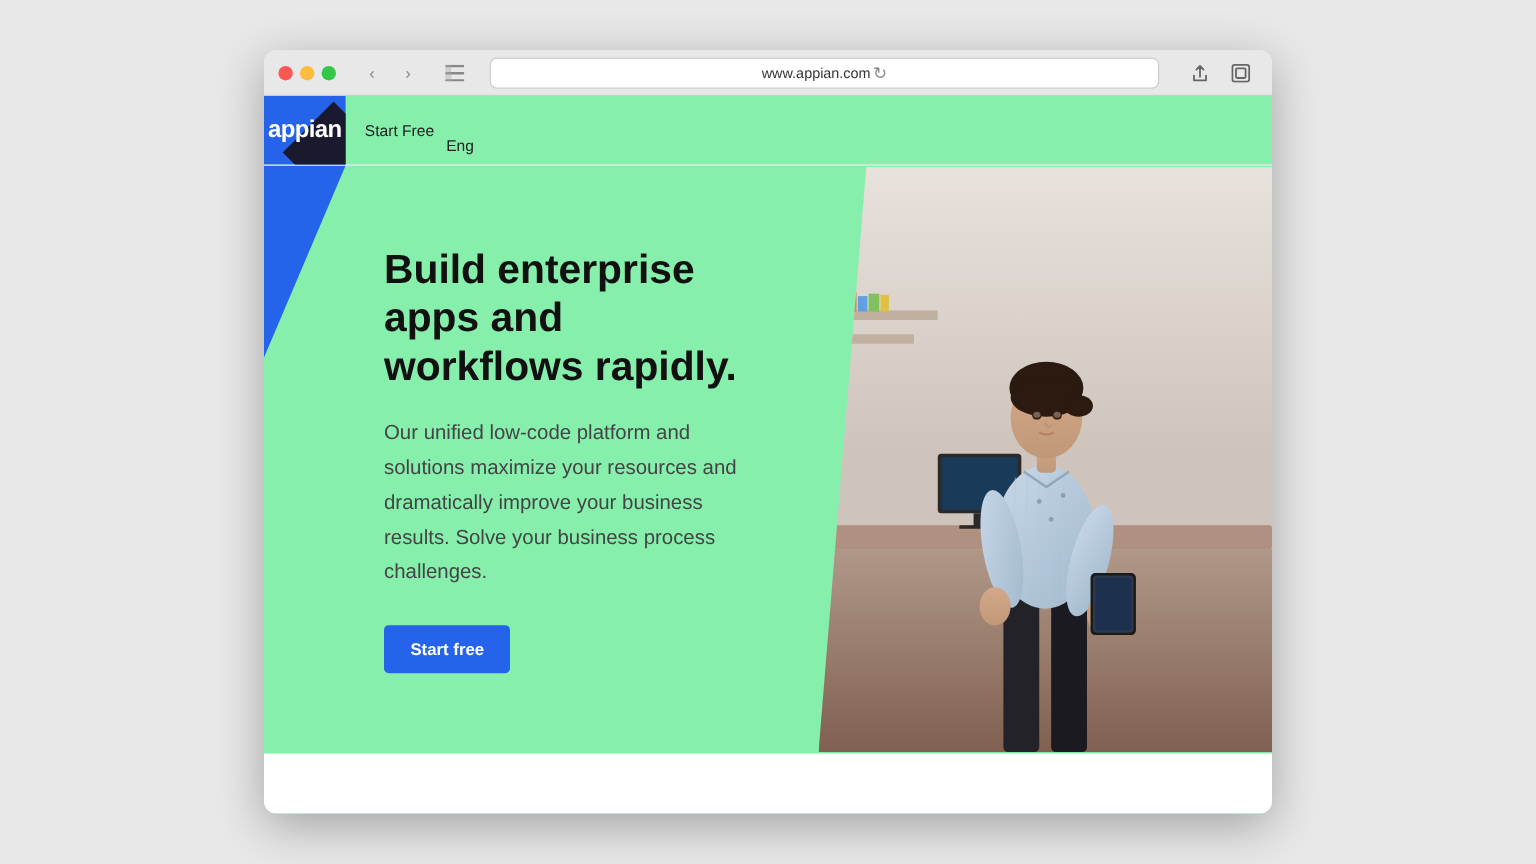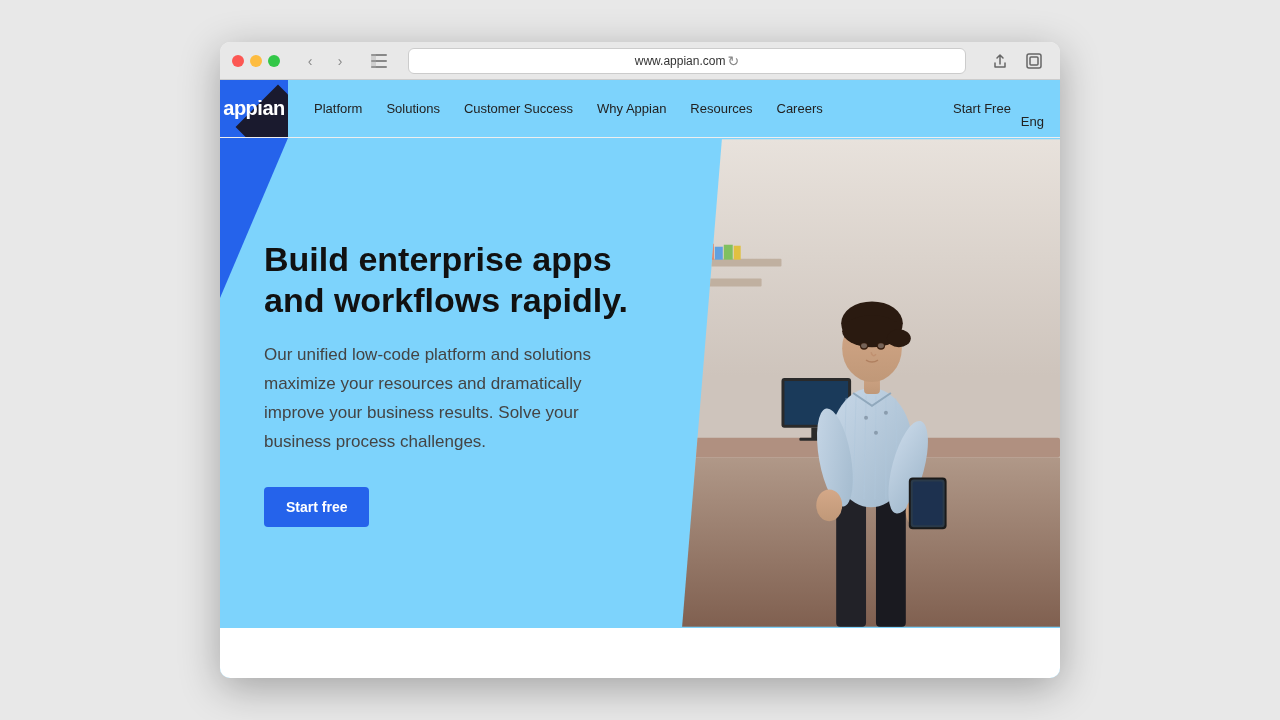--- a/index.html
+++ b/index.html
@@ -119,21 +119,21 @@
       border: none;
       cursor: pointer;
       display: flex;
       align-items: center;
       justify-content: center;
       color: #888;
     }
 
     
     .website {
-      background: #7dd3fc;
+      background: #86efac;
       overflow: hidden;
     }
 
     
     .navbar {
       display: flex;
       align-items: stretch;
       height: 58px;
       border-bottom: 1px solid #eee;
       position: relative;
@@ -209,21 +209,21 @@
     
     .hero {
       display: flex;
       min-height: 490px;
       position: relative;
       overflow: hidden;
     }
 
     .hero-left {
       flex: 0 0 55%;
-      padding: 60px 50px 60px 44px;
+      padding: 60px 50px 60px 100px;
       display: flex;
       flex-direction: column;
       justify-content: center;
       position: relative;
       z-index: 1;
     }
 
     .hero-title {
       font-size: 34px;
       font-weight: 800;
@@ -316,28 +316,20 @@
         </svg>
       </button>
     </div>
   </div>
 
   <div class="website">
 
     <nav class="navbar">
       <div class="navbar-logo">
         <span class="appian-logo-text">appian</span>
-      </div>
-      <div class="navbar-nav">
-        <span class="nav-item">Platform</span>
-        <span class="nav-item">Solutions</span>
-        <span class="nav-item">Customer Success</span>
-        <span class="nav-item">Why Appian</span>
-        <span class="nav-item">Resources</span>
-        <span class="nav-item">Careers</span>
       </div>
       <div class="navbar-right">
         <span class="start-free-link">Start Free</span>
         <span class="lang-btn">Eng</span>
       </div>
     </nav>
 
     <section class="hero">
 
       <div style="position:absolute;top:0;left:0;z-index:2;pointer-events:none;">

